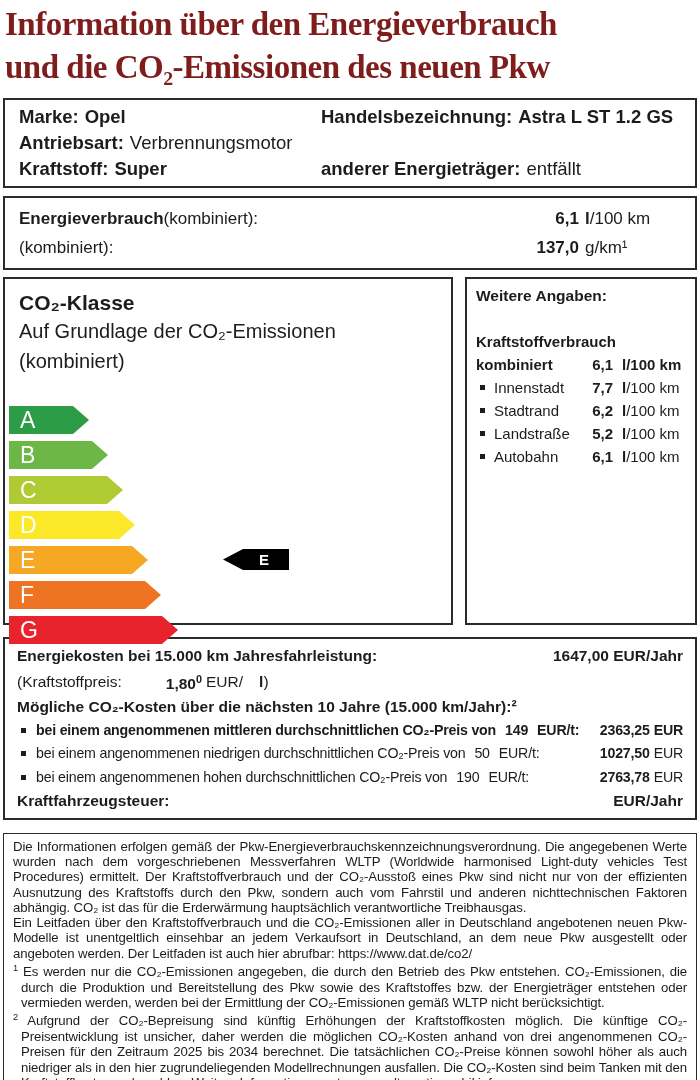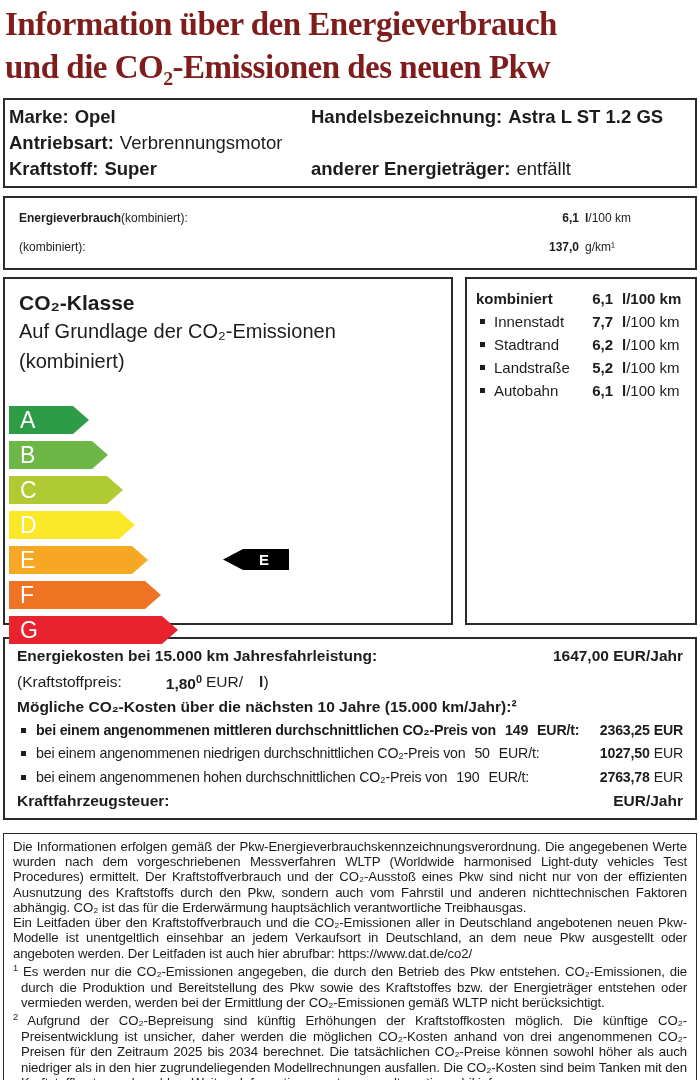--- a/index.html
+++ b/index.html
@@ -7,29 +7,29 @@
     font-family:"Liberation Sans","DejaVu Sans",sans-serif; overflow:hidden; }
   .page { width:700px; height:1080px; padding:2px 3px 0 3px; }
 
   
   .title { font-family:"Liberation Serif","DejaVu Serif",serif; font-weight:700;
     font-size:33px; line-height:43px; letter-spacing:-0.5px; color:#7f1d1d; padding:1px 0 0 2px; }
 
   .box { border:2px solid #2b2b2b; background:#fff; }
 
   
-  .box-vehicle { margin-top:9px; padding:4px 4px; font-size:18.5px; line-height:26px; }
+  .box-vehicle { margin-top:9px; padding:4px 14px; font-size:18.5px; line-height:26px; }
   .vrow { display:flex; }
   .vcell-l { width:302px; flex:0 0 auto; }
   .vlabel { font-weight:700; }
   .vval { margin-left:6px; }
   .bold { font-weight:700; }
 
   
-  .box-consumption { margin-top:8px; padding:6px 14px; font-size:12px; line-height:29px; }
+  .box-consumption { margin-top:8px; padding:6px 14px; font-size:17px; line-height:29px; }
   .crow { display:flex; align-items:baseline; }
   .clabel-bold { font-weight:700; }
   .cspacer { flex:1; }
   .cval { font-weight:700; min-width:58px; text-align:right; }
   .cunit { width:96px; text-align:left; margin-left:6px; }
   .unit-b { font-weight:700; }
 
   
   .duo { display:flex; gap:12px; margin-top:7px; height:348px; }
   .box-co2class { flex:1; position:relative; padding:10px 14px; }
@@ -132,20 +132,22 @@
         <div class="bar" style="width: 114px; background-color: rgb(176, 202, 51);"><span>C</span></div>
         <div class="bar" style="width: 126px; background-color: rgb(251, 232, 41);"><span>D</span></div>
         <div class="bar" style="width: 139px; background-color: rgb(246, 167, 35);"><span>E</span></div>
         <div class="bar" style="width: 152px; background-color: rgb(238, 116, 35);"><span>F</span></div>
         <div class="bar" style="width: 169px; background-color: rgb(233, 35, 45);"><span>G</span></div>
         <div class="indicator" style="top: 143px;"><span>E</span></div>
       </div>
     </div>
 
     <div class="box box-weitere">
+      <div class="wa-heading">Weitere Angaben:</div>
+      <div class="wa-sub">Kraftstoffverbrauch</div>
       <div class="wa-row allbold">
         <span class="wa-label">kombiniert</span>
         <span class="wa-val">6,1</span>
         <span class="wa-unit"><span class="unit-b">l</span><span>/100 km</span></span>
       </div>
       <div class="wa-row">
         <span class="sq wa-sq"></span>
         <span class="wa-label">Innenstadt</span>
         <span class="wa-val">7,7</span>
         <span class="wa-unit"><span class="unit-b">l</span><span>/100 km</span></span>

